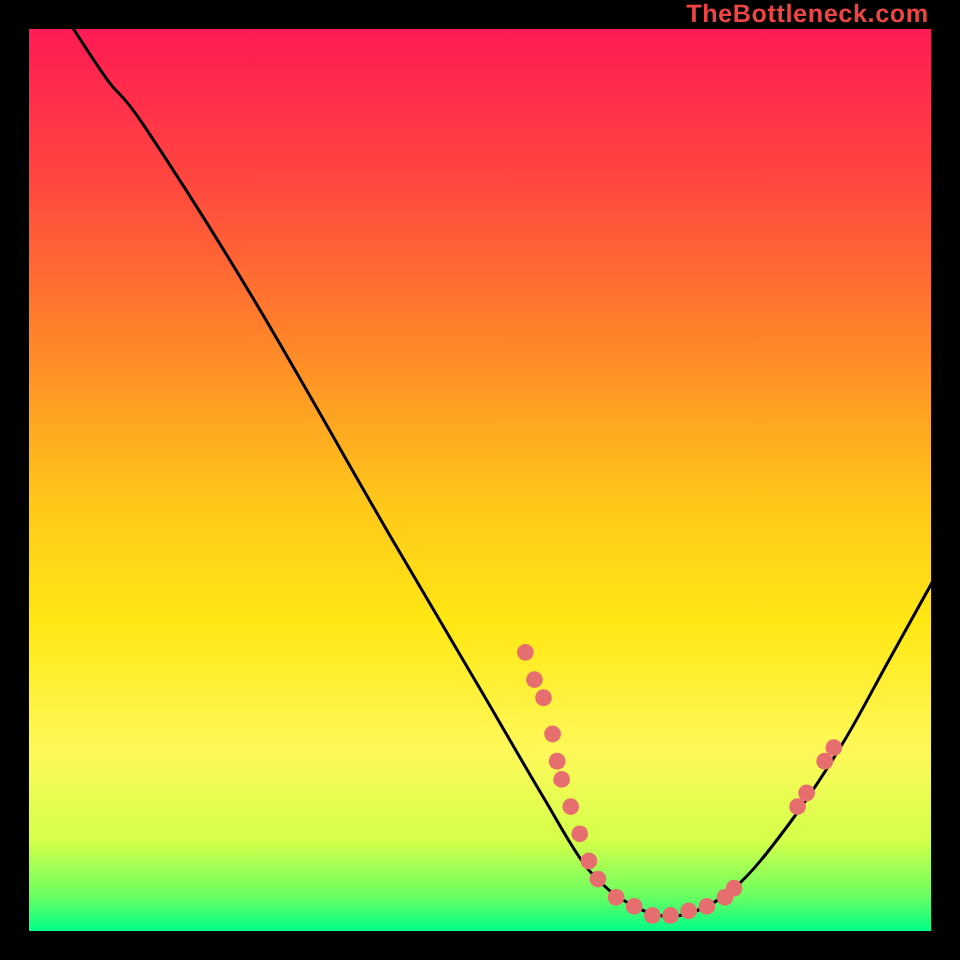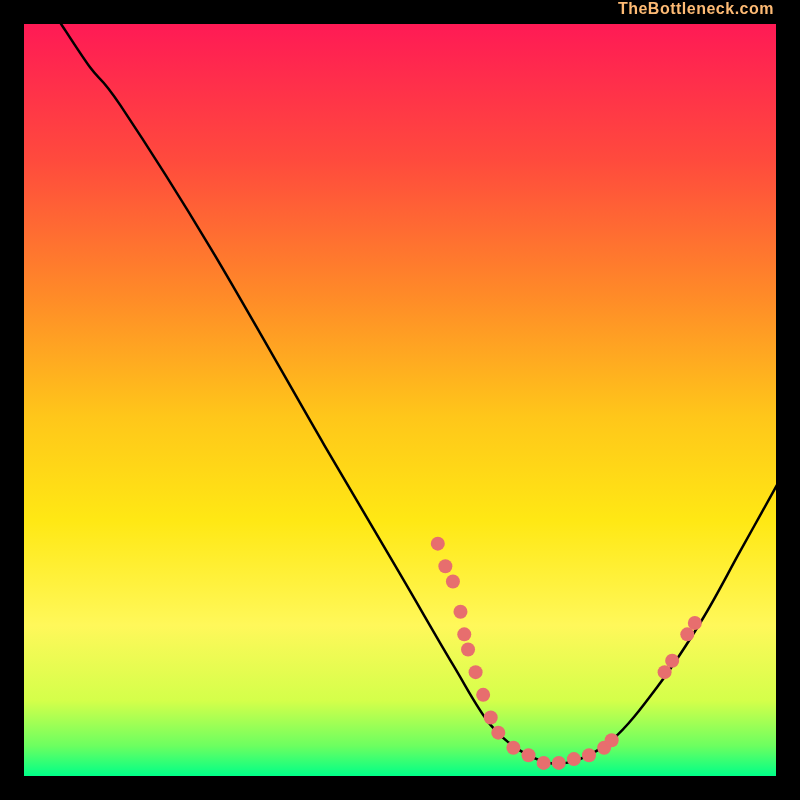--- a/index.html
+++ b/index.html
@@ -27,22 +27,22 @@
       #d4ff4a 90%,
       #6cff60 96%,
       #00ff88 100%);
     border: 2px solid #000;
     box-sizing: border-box;
   }
   .watermark {
     position: absolute;
     top: 0px;
     right: 26px;
-    color: #fdba74;
-    font-size: 16px;
+    color: #ef4444;
+    font-size: 21px;
     font-weight: bold;
     letter-spacing: 0.5px;
     z-index: 20;
   }
   svg.curve {
     position: absolute;
     left: 22px;
     top: 22px;
     width: 756px;
     height: 756px;

